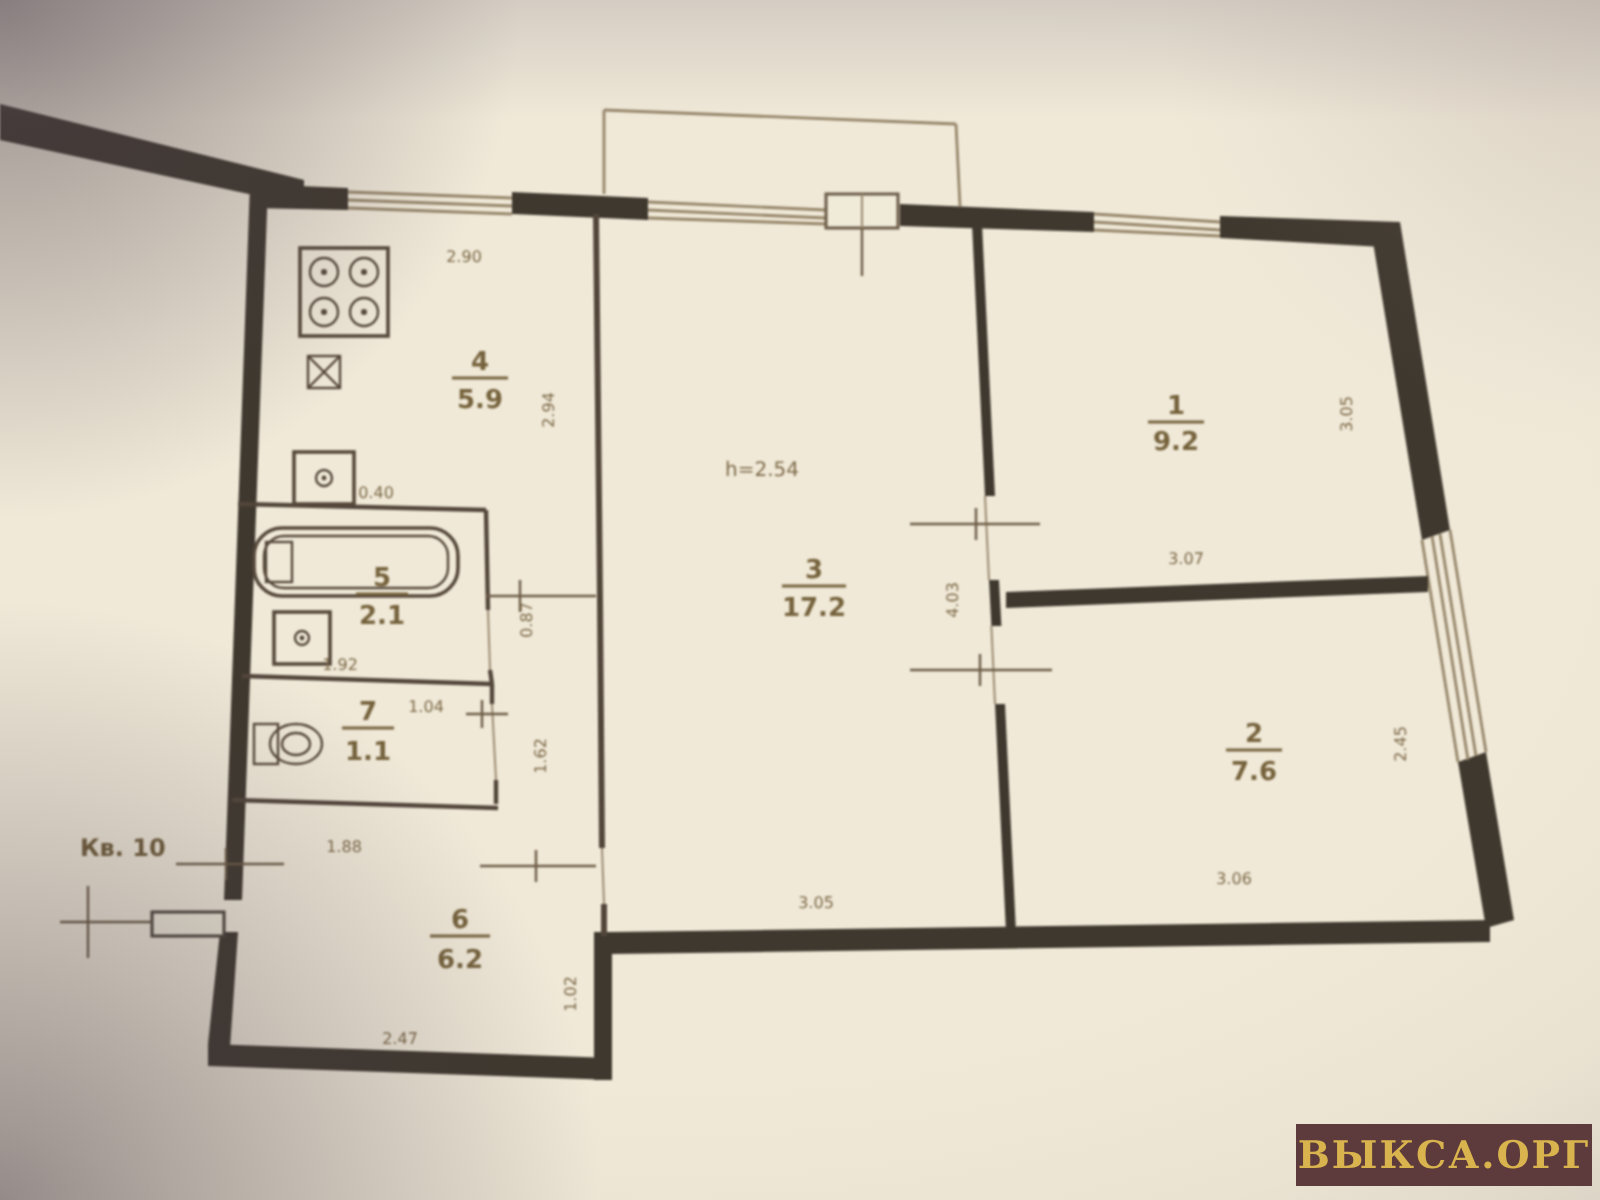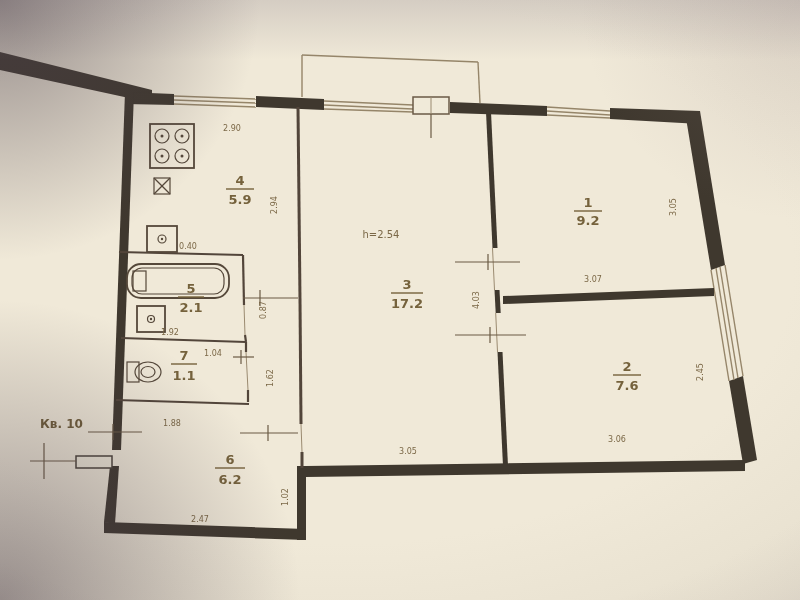--- a/index.html
+++ b/index.html
@@ -220,13 +220,16 @@
       <text class="dim" x="479" y="300" transform="rotate(-90 479 300)">4.03</text>
       <text class="dim" x="617" y="442">3.06</text>
       <text class="dim" x="593" y="282">3.07</text>
       <text class="dim" x="676" y="207" transform="rotate(-90 676 207)">3.05</text>
       <text class="dim" x="703" y="372" transform="rotate(-90 703 372)">2.45</text>
     </g>
   </svg>
 
   <div class="vignette"></div>
 
+  <div class="watermark">
+    <span>ВЫКСА.ОРГ</span>
+  </div>
 </div>
 
 </body></html>

